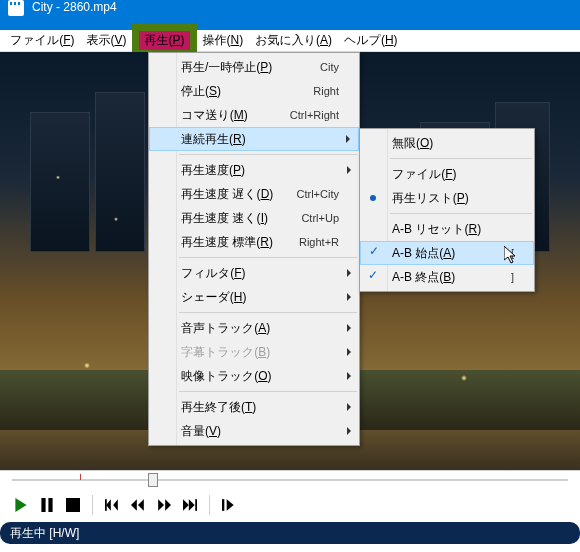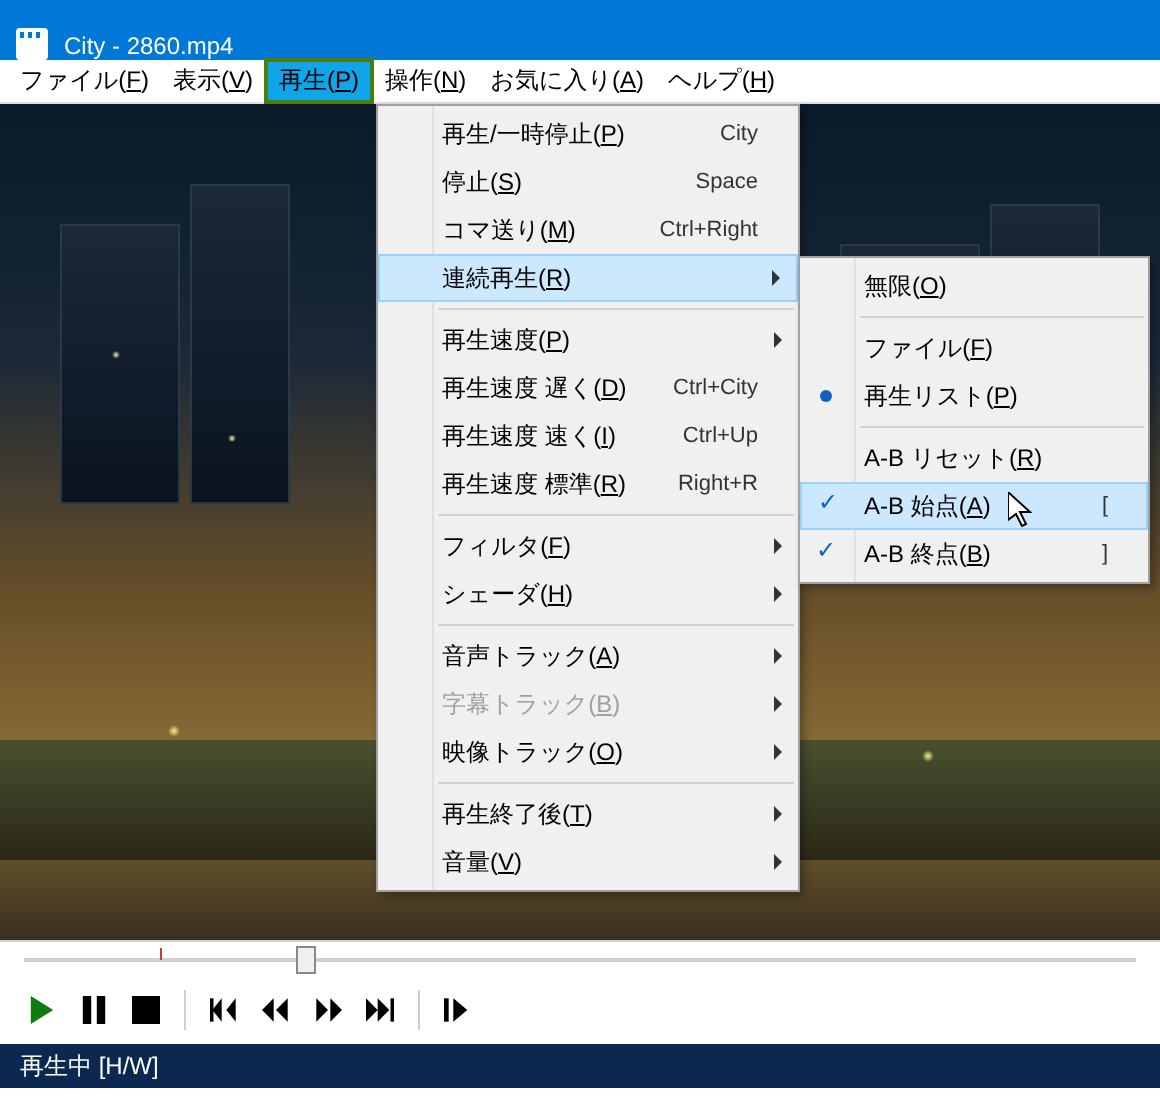--- a/index.html
+++ b/index.html
@@ -1,45 +1,45 @@
 <!DOCTYPE html>
 <html><head>
 <meta charset="utf-8">
 <style>
 * { box-sizing: border-box; margin: 0; padding: 0; font-family: "Meiryo UI", "Yu Gothic UI", sans-serif; font-size: 12px; }
 body { width: 580px; height: 552px; background: #fff; overflow: hidden; position: relative; }
 
-.titlebar { height: 30px; background: #0078d7; color: #fff; display: flex; align-items: flex-end; padding: 0 8px; gap: 8px; }
+.titlebar { height: 30px; background: #0078d7; color: #fff; display: flex; align-items: flex-start; padding: 0 8px; gap: 8px; }
 .title-icon { width: 16px; height: 16px; background: #fff; border-radius: 2px; position: relative; }
 .title-icon::before { content: ""; position: absolute; top: 2px; left: 2px; right: 2px; height: 3px; background: repeating-linear-gradient(90deg,#0078d7 0 2px,#fff 2px 4px); }
 .title-text { font-size: 12px; }
 
 .menubar { height: 22px; background: #fff; display: flex; align-items: center; padding: 0 4px; border-bottom: 1px solid #e0e0e0; }
 .menubar-item { padding: 2px 6px; cursor: default; }
-.menubar-item.open { background: #0ea5e9; border: 2px solid #4d7c0f; padding: 1px 5px; }
+.menubar-item.open { background: #be185d; border: 7px solid #4d7c0f; padding: 1px 5px; }
 
 .video-area { position: relative; height: 418px; background: #000; overflow: hidden; }
 .video-bg { position: absolute; inset: 0; background: linear-gradient(180deg,#0a1a2a 0%,#1a2838 30%,#6a5028 60%,#8a7038 80%,#3a3020 100%); }
 .buildings { position: absolute; top: 40px; left: 30px; right: 30px; height: 180px; }
 .building { position: absolute; background: linear-gradient(180deg,#1a2838,#0a1420); border: 1px solid #2a3848; }
 .b1 { left: 0; top: 20px; width: 60px; height: 140px; }
 .b2 { left: 65px; top: 0; width: 50px; height: 160px; }
 .b3 { right: 60px; top: 30px; width: 70px; height: 130px; }
 .b4 { right: 0; top: 10px; width: 55px; height: 150px; }
 .lights { position: absolute; inset: 0; background-image:
   radial-gradient(circle 2px at 10% 30%, #ffeeaa, transparent),
   radial-gradient(circle 2px at 20% 40%, #ffeeaa, transparent),
   radial-gradient(circle 2px at 85% 35%, #ffddaa, transparent),
   radial-gradient(circle 2px at 90% 50%, #ffeeaa, transparent),
   radial-gradient(circle 3px at 15% 75%, #ffee88, transparent),
   radial-gradient(circle 3px at 80% 78%, #ffee88, transparent),
   radial-gradient(circle 2px at 50% 60%, #ffeeaa, transparent); }
 .road { position: absolute; bottom: 40px; left: 0; right: 0; height: 60px; background: linear-gradient(180deg,#4a5030,#2a2818); }
 
-.menu-popup { position: absolute; background: #f0f0f0; border: 1px solid #a0a0a0; box-shadow: 2px 2px 4px rgba(0,0,0,0.3); margin-left: 40px; }
+.menu-popup { position: absolute; background: #f0f0f0; border: 1px solid #a0a0a0; box-shadow: 2px 2px 4px rgba(0,0,0,0.3); }
 .menu-main { top: 52px; left: 148px; width: 212px; }
 .menu-sub { top: 128px; left: 359px; width: 176px; }
 .menu-gutter { position: absolute; left: 0; top: 0; bottom: 0; width: 28px; background: #f0f0f0; border-right: 1px solid #e0e0e0; }
 .menu-items { position: relative; padding: 2px 0; }
 .menu-item { height: 24px; display: flex; align-items: center; padding: 0 20px 0 32px; cursor: default; position: relative; }
 .menu-item.highlighted { background: #cce8ff; border: 1px solid #99d1ff; padding: 0 19px 0 31px; height: 24px; }
 .menu-item.disabled { color: #a0a0a0; }
 .menu-label { flex: 1; }
 .menu-label u { text-decoration: underline; }
 .menu-shortcut { color: #333; font-size: 11px; }
@@ -55,21 +55,21 @@
 .tick1 { left: 80px; }
 .tick2 { left: 150px; }
 .seek-thumb { position: absolute; left: 148px; top: 2px; width: 10px; height: 14px; background: #f0f0f0; border: 1px solid #888; }
 
 .controls { height: 34px; background: #fff; display: flex; align-items: center; padding: 0 10px; gap: 4px; }
 .ctrl-btn { width: 22px; height: 22px; display: flex; align-items: center; justify-content: center; cursor: pointer; }
 .sep-v { width: 1px; height: 20px; background: #d0d0d0; margin: 0 4px; }
 .play-big svg { width: 18px; height: 18px; }
 .ctrl-btn svg { width: 14px; height: 14px; }
 
-.statusbar { height: 22px; background: #0a2850; color: #fff; display: flex; align-items: center; padding: 0 10px; font-size: 11px; }
+.statusbar { height: 22px; background: #0a2850; color: #fff; display: flex; align-items: center; padding: 0 10px; font-size: 11px; border-radius: 10px; }
 
 .cursor { position: absolute; top: 246px; left: 504px; width: 16px; height: 20px; z-index: 1000; pointer-events: none; }
 .cursor svg { width: 16px; height: 20px; }
 </style>
 </head>
 <body>
 
 <div class="titlebar">
   <div class="title-icon"></div>
   <div class="title-text">City - 2860.mp4</div>
@@ -99,21 +99,21 @@
 
 <div class="menu-popup menu-main">
   <div class="menu-gutter"></div>
   <div class="menu-items" id="menu-main-items">
       <div class="menu-item">
         <span class="menu-label">再生/一時停止(<u>P</u>)</span>
         <span class="menu-shortcut">City</span>
       </div>
       <div class="menu-item">
         <span class="menu-label">停止(<u>S</u>)</span>
-        <span class="menu-shortcut">Space</span>
+        <span class="menu-shortcut">Right</span>
       </div>
       <div class="menu-item">
         <span class="menu-label">コマ送り(<u>M</u>)</span>
         <span class="menu-shortcut">Ctrl+Right</span>
       </div>
       <div class="menu-item highlighted">
         <span class="menu-label">連続再生(<u>R</u>)</span>
         <span class="sub-arrow"></span>
       </div>
       <div class="menu-sep"></div>

